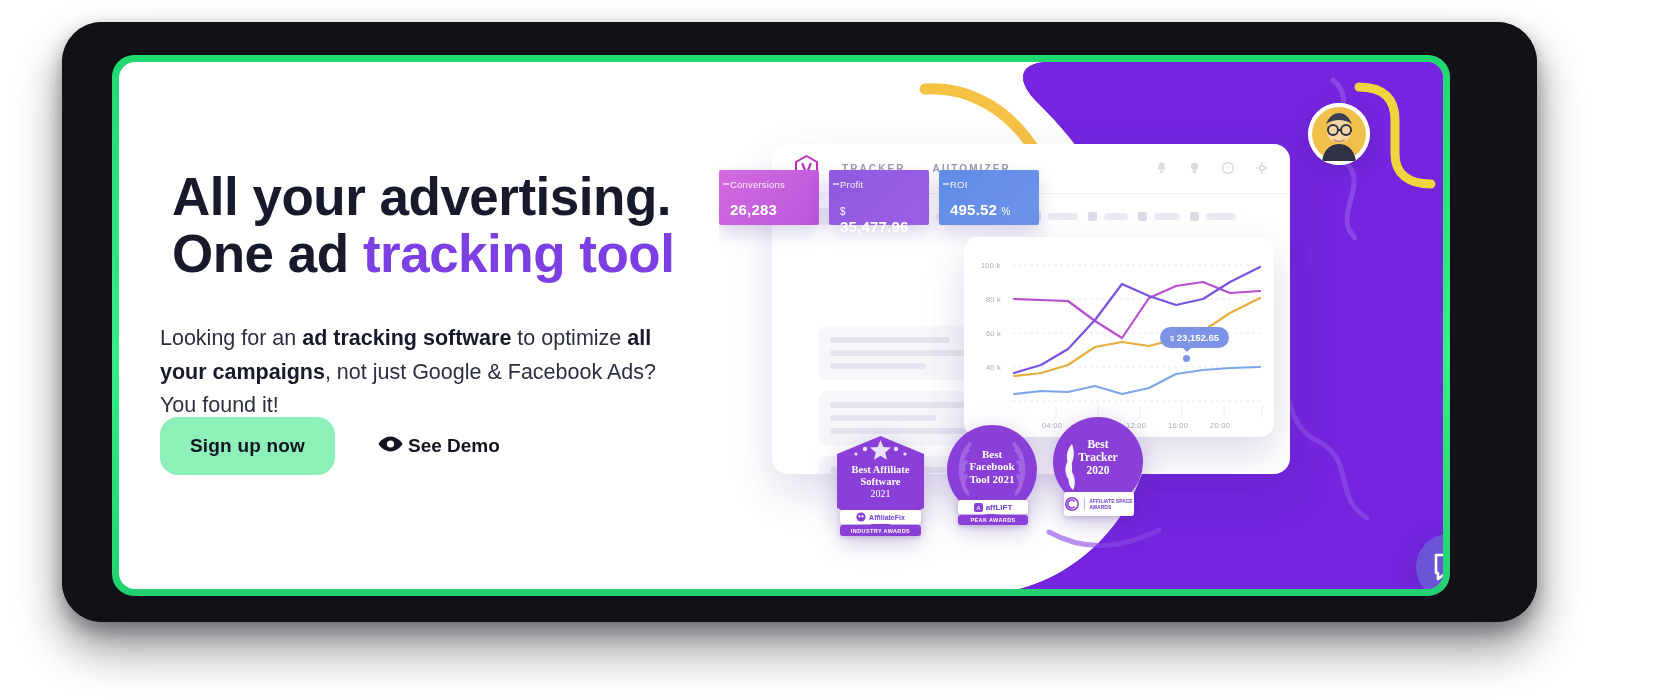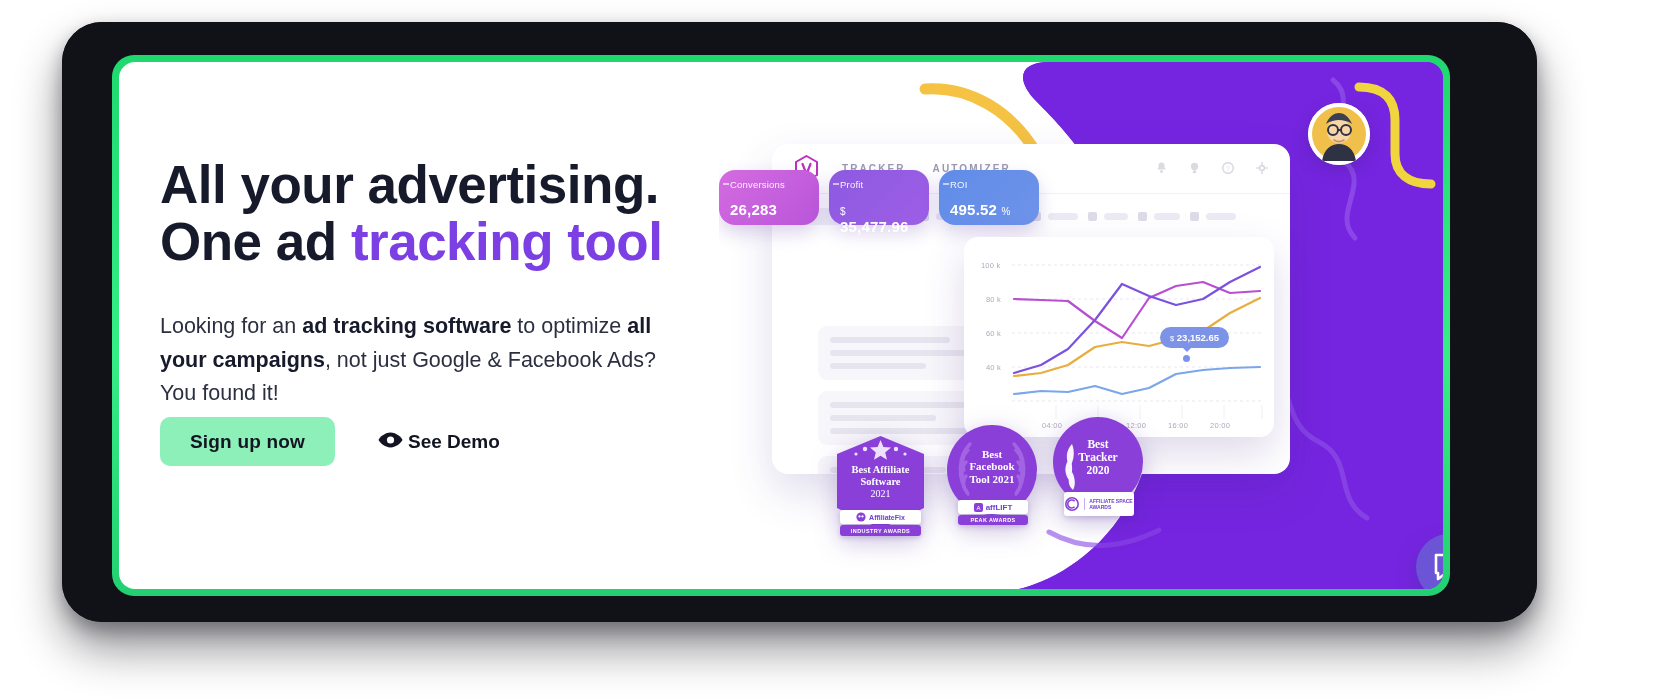--- a/index.html
+++ b/index.html
@@ -30,33 +30,33 @@
     box-sizing:border-box;
   }
   .screen{
     position:absolute;left:119px;top:62px;width:1324px;height:527px;
     border-radius:16px;background:#ffffff;overflow:hidden;
   }
 
   
   .copy{position:absolute;left:41px;top:95px;width:560px;}
   h1.headline{
-    margin:0;font-size:53px;line-height:1.07;font-weight:bold;
+    margin:12px;font-size:53px;line-height:1.07;font-weight:bold;
     letter-spacing:-.5px;color:#161a2b;
   }
   h1.headline .accent{color:#7b3fe4;}
   p.subhead{
     margin:40px 0 0 0;width:520px;font-size:21.5px;line-height:1.55;
     color:#2b2f40;font-weight:normal;
   }
   p.subhead b{font-weight:bold;color:#161a2b;}
   .cta-row{position:absolute;left:41px;top:355px;display:flex;align-items:center;}
   .btn-primary{
     display:inline-flex;align-items:center;justify-content:center;
-    width:175px;height:49px;border:none;border-radius:10px;
+    width:175px;height:58px;border:none;border-radius:18px;
     background:#8ef0b9;color:#121521;
     font-family:"Liberation Sans", sans-serif;
     font-size:19px;font-weight:bold;cursor:pointer;letter-spacing:.2px;
   }
   .btn-secondary{
     display:inline-flex;align-items:center;gap:5px;margin-left:43px;
     background:none;border:none;cursor:pointer;padding:0;
     font-family:"Liberation Sans", sans-serif;
     font-size:19px;font-weight:bold;color:#121521;
   }
@@ -87,21 +87,21 @@
 
   .toolbar{height:44px;display:flex;align-items:center;gap:10px;padding:0 20px;box-sizing:border-box;}
   .pill{height:17px;border-radius:9px;background:#f0eff6;}
   .chipgrp{display:flex;align-items:center;gap:7px;}
   .chipgrp .ico{width:9px;height:9px;border-radius:2px;background:#dcdbe8;}
   .chipgrp .bar{height:7px;border-radius:4px;background:#eceaf4;}
 
   
   .kpis{position:absolute;left:0px;top:108px;display:flex;gap:10px;}
   .kpi{
-    width:100px;height:55px;border-radius:16px;padding:9px 11px;box-sizing:border-box;
+    width:100px;height:55px;border-radius:2px;padding:9px 11px;box-sizing:border-box;
     color:#fff;box-shadow:0 8px 18px rgba(90,60,170,.22);position:relative;
   }
   .kpi .kl{font-size:9.5px;opacity:.92;letter-spacing:.2px;display:block;}
   .kpi .kv{font-size:15px;font-weight:bold;display:block;margin-top:11px;letter-spacing:.2px;}
   .kpi .kv small{font-size:10px;font-weight:normal;}
   .kpi .dash-line{position:absolute;left:4px;top:13px;width:6px;height:1.5px;background:rgba(255,255,255,.6);}
   .kpi-conv{background:linear-gradient(135deg,#d46be0 0%,#b955da 100%);}
   .kpi-profit{background:linear-gradient(135deg,#8c5ae0 0%,#9e5ee6 100%);}
   .kpi-roi{background:linear-gradient(135deg,#5f8ce8 0%,#6f93ea 100%);}
 

